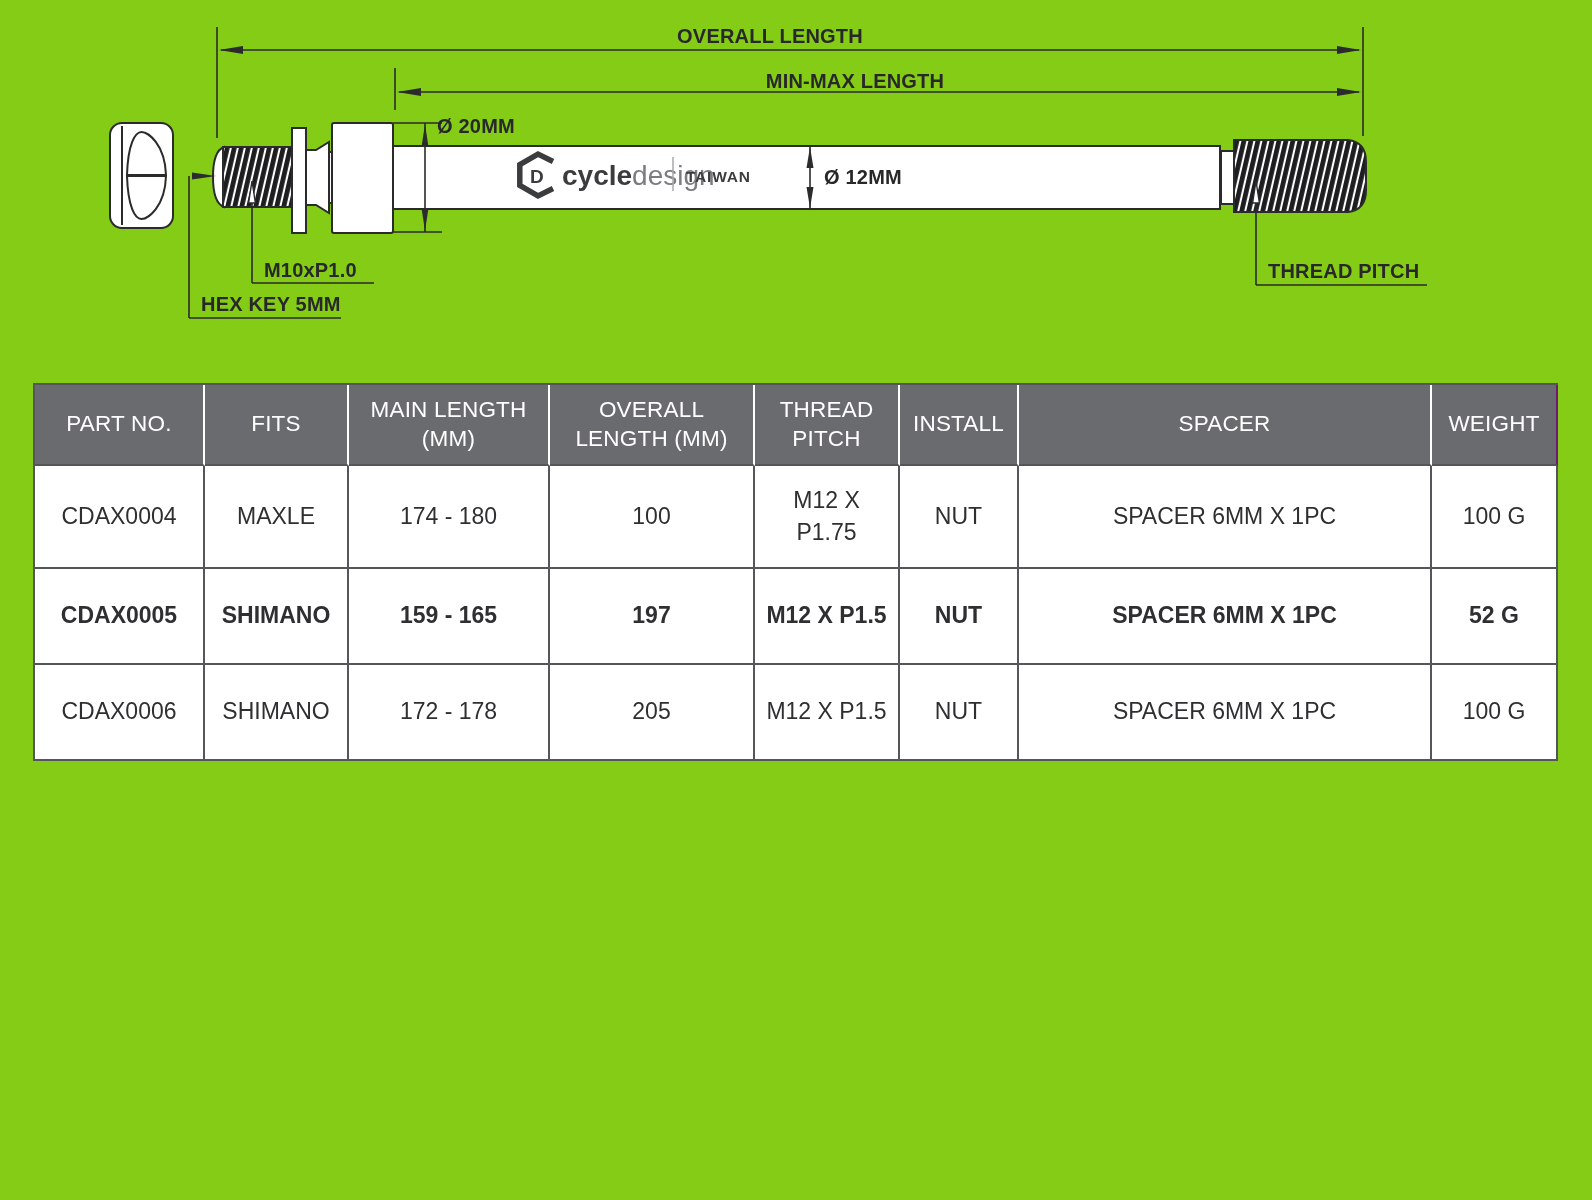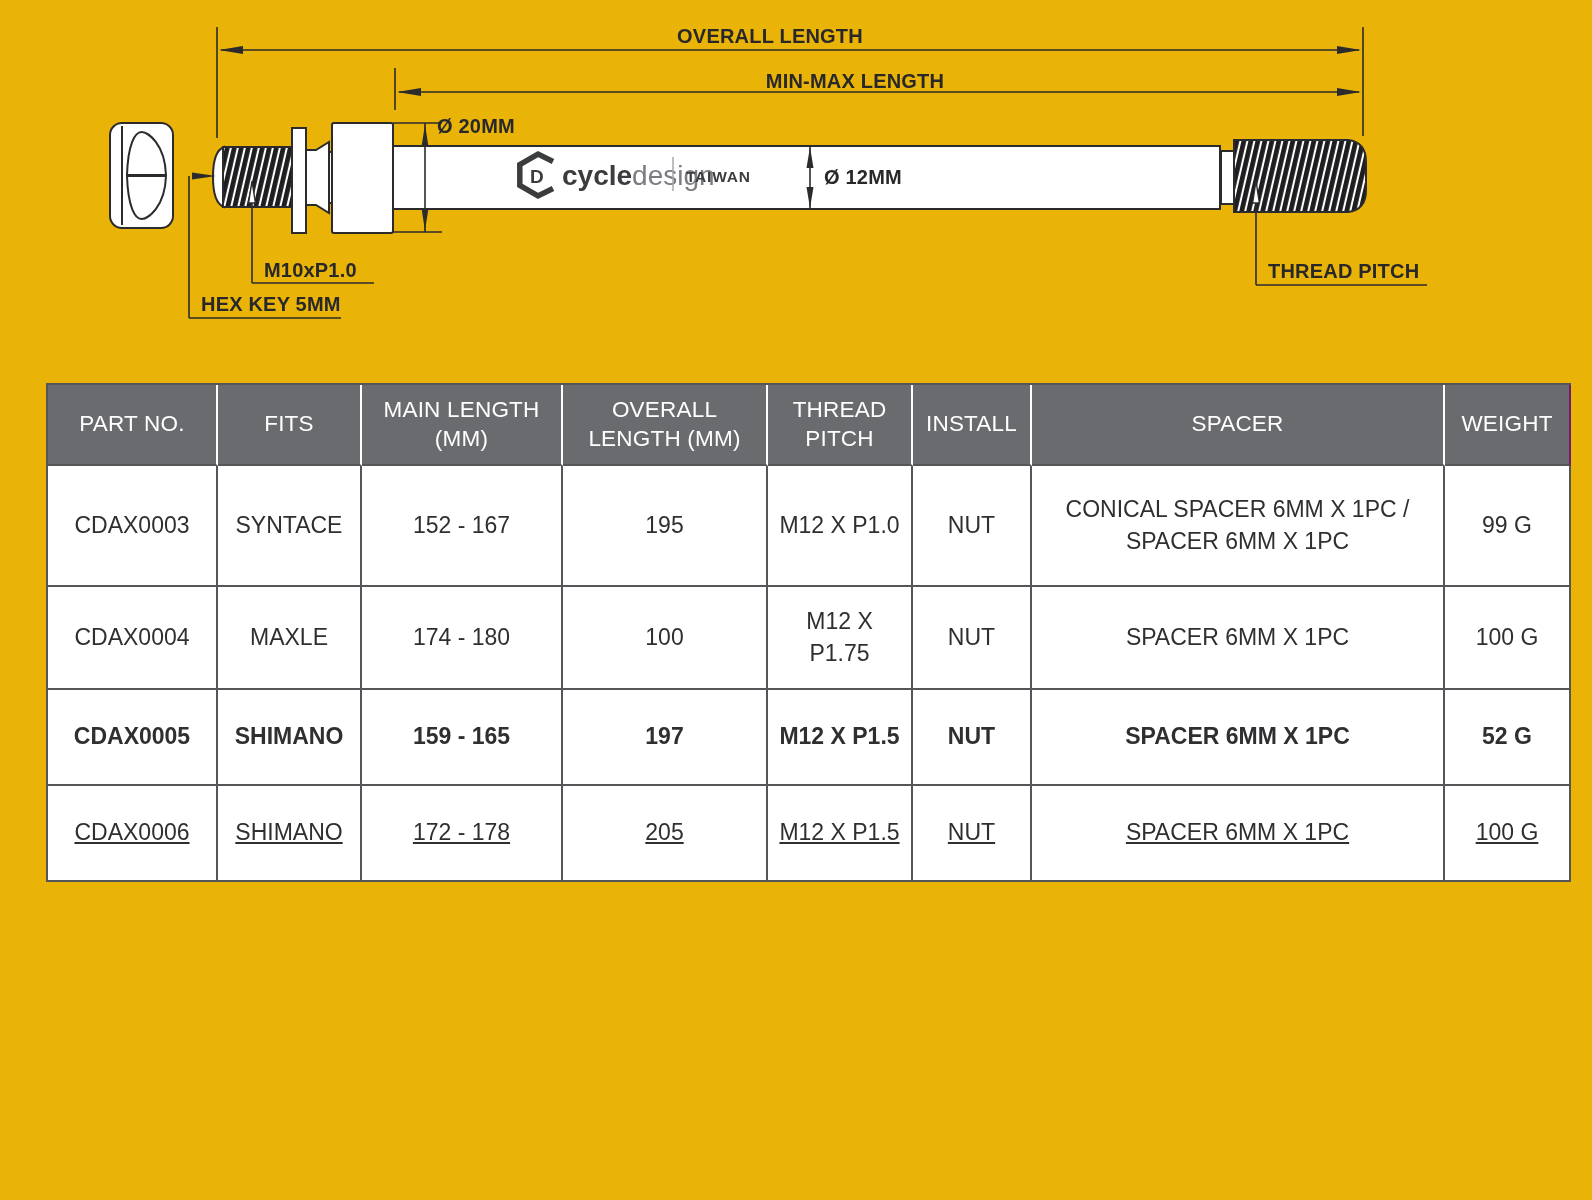--- a/index.html
+++ b/index.html
@@ -1,30 +1,30 @@
 <!DOCTYPE html>
 <html><head>
 <meta charset="utf-8">
 <style>
   html,body { margin:0; padding:0; }
   body {
     width:1592px; height:1200px; position:relative; background:#ffffff;
     font-family:"Liberation Sans", sans-serif;
     -webkit-font-smoothing:antialiased;
   }
-  #page { position:absolute; inset:0; width:1592px; height:1200px; background:#eab308; }
+  #page { position:absolute; inset:0; width:1592px; height:1200px; background:#84cc16; }
 
   
   #drawing { position:absolute; left:0; top:0; }
   .dimtext { font-family:"Liberation Sans", sans-serif; font-weight:700; font-size:20px; fill:#28282a; letter-spacing:0.2px; }
   .logotext { font-family:"Liberation Sans", sans-serif; }
 
   
   table.spec {
-    position:absolute; left:46px; top:383px; width:1523px;
+    position:absolute; left:33px; top:383px; width:1523px;
     border-spacing:0; table-layout:fixed;
     border-left:2px solid #55565a; border-top:2px solid #55565a;
     font-family:"Liberation Sans", sans-serif;
   }
   table.spec th {
     background:#6a6b6f; color:#ffffff; font-weight:400; font-size:22.5px;
     letter-spacing:0.2px; text-align:center; vertical-align:middle;
     border-right:2px solid #ffffff; border-bottom:2px solid #55565a;
     height:79px; padding:0 6px; line-height:1.25;
   }
@@ -32,21 +32,21 @@
   table.spec td {
     color:#2f2f31; font-size:23px; text-align:center; vertical-align:middle;
     border-right:2px solid #55565a; border-bottom:2px solid #55565a;
     padding:0 8px; line-height:1.35; background:#fff;
   }
   tr.r1 td { height:122px; }
   tr.r2 td { height:145px; }
   tr.r3 td { height:119px; }
   tr.r4 td { height:101px; }
   tr.r5 td { height:94px;font-weight:bold; }
-  tr.r6 td { height:94px;text-decoration:underline; }
+  tr.r6 td { height:94px; }
 </style>
 </head>
 <body>
 
 <div id="page">
 
   <svg id="drawing" width="1592" height="370" viewBox="0 0 1592 370" xmlns="http://www.w3.org/2000/svg">
     <defs>
       <pattern id="thr" patternUnits="userSpaceOnUse" width="7" height="90" patternTransform="skewX(-13)">
         <rect width="7" height="90" fill="#ffffff"></rect>
@@ -145,30 +145,20 @@
         <th>FITS</th>
         <th>MAIN LENGTH (MM)</th>
         <th>OVERALL LENGTH (MM)</th>
         <th>THREAD PITCH</th>
         <th>INSTALL</th>
         <th>SPACER</th>
         <th>WEIGHT</th>
       </tr>
     </thead>
     <tbody>
-      <tr class="r3">
-        <td>CDAX0003</td>
-        <td>SYNTACE</td>
-        <td>152 - 167</td>
-        <td>195</td>
-        <td>M12 X P1.0</td>
-        <td>NUT</td>
-        <td>CONICAL SPACER 6MM X 1PC / SPACER 6MM X 1PC</td>
-        <td>99 G</td>
-      </tr>
       <tr class="r4">
         <td>CDAX0004</td>
         <td>MAXLE</td>
         <td>174 - 180</td>
         <td>100</td>
         <td>M12 X P1.75</td>
         <td>NUT</td>
         <td>SPACER 6MM X 1PC</td>
         <td>100 G</td>
       </tr>

